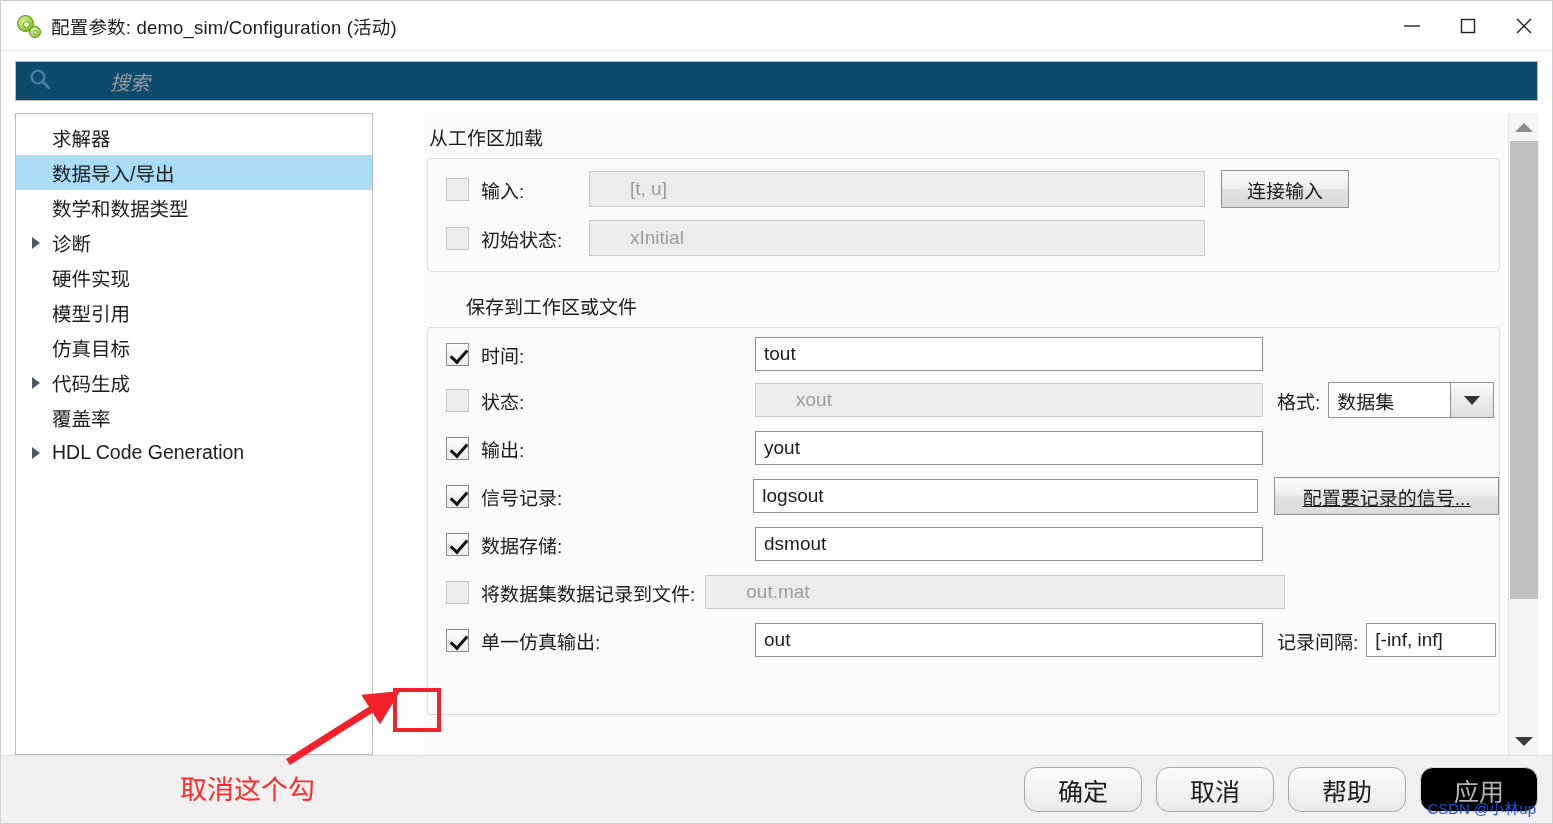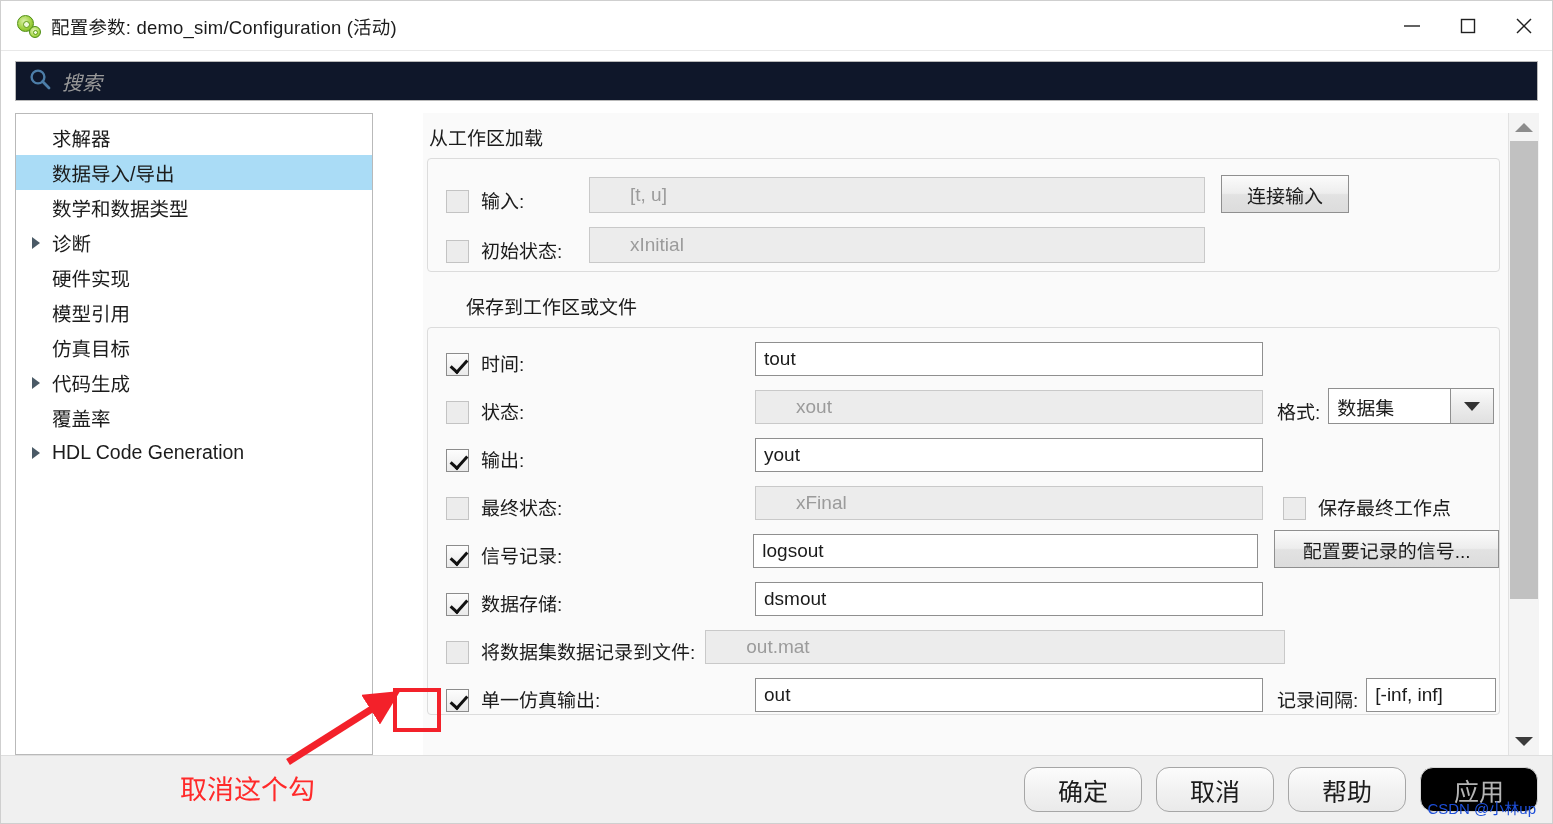--- a/index.html
+++ b/index.html
@@ -82,24 +82,25 @@
 
   
   #searchrow {
     height: 62px; min-height: 62px;
     background: #ffffff;
     padding: 10px 14px 12px 14px;
   }
   #searchbox {
     height: 40px;
     border: 1px solid #b9b9b9;
-    background: #0f172a;
+    background: #0c4a6e;
     display: flex;
     align-items: center;
     padding-left: 12px;
+    gap: 48px;
   }
   #search-icon { flex: none; margin-right: 10px; }
   #search-placeholder {
     font-size: 20px;
     font-style: italic;
     color: #9a9a9a;
     font-family: "Liberation Serif", "DejaVu Serif", serif;
   }
 
   
@@ -168,21 +169,21 @@
     border: 1px solid #dcdcdc;
     border-radius: 4px;
     background: #fafafa;
     margin: 0 8px 0 4px;
     position: relative;
   }
 
   
   .row {
     display: flex;
-    align-items: flex-end;
+    align-items: center;
     height: 48px;
     padding-left: 18px;
   }
 
   
   .cb {
     width: 23px; height: 23px; min-width: 23px;
     border: 1px solid #8c8c8c;
     background: linear-gradient(to bottom, #fdfdfd 0%, #eaeaea 100%);
     position: relative;
@@ -506,33 +507,26 @@
                 </span>
             </span>
           </div>
 
           <div class="row">
             <span class="cb checked"></span>
             <span class="cb-label" style="width:274px;">输出:</span>
             <span class="field" style="width:508px;">yout</span>
           </div>
 
-          <div class="row">
-            <span class="cb disabled"></span>
-            <span class="cb-label" style="width:274px;">最终状态:</span>
-            <span class="field disabled" style="width:508px;">xFinal</span>
-            <span class="cb disabled" style="margin-left:20px;"></span>
-            <span class="cb-label">保存最终工作点</span>
-          </div>
 
           <div class="row">
             <span class="cb checked"></span>
             <span class="cb-label" style="width:274px;">信号记录:</span>
             <span class="field" style="width:508px;">logsout</span>
-            <span class="btn" style="margin-left:16px;height:38px;width:226px;">配置要记录的信号...</span>
+            <span class="btn" style="margin-left:16px;height:38px;width:226px;text-decoration:underline;">配置要记录的信号...</span>
           </div>
 
           <div class="row">
             <span class="cb checked"></span>
             <span class="cb-label" style="width:274px;">数据存储:</span>
             <span class="field" style="width:508px;">dsmout</span>
           </div>
 
           <div class="row">
             <span class="cb disabled"></span>

